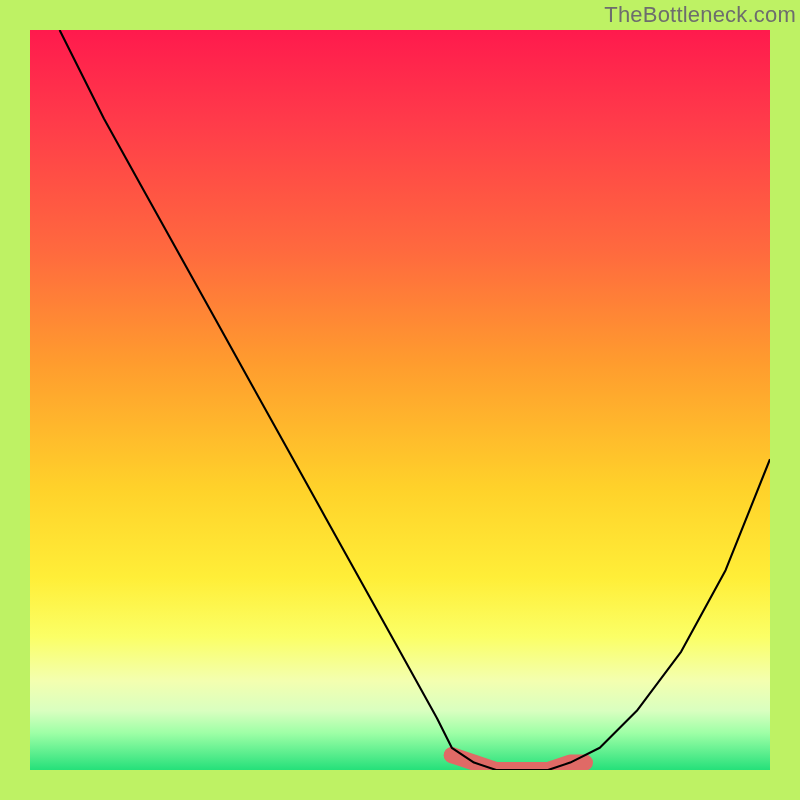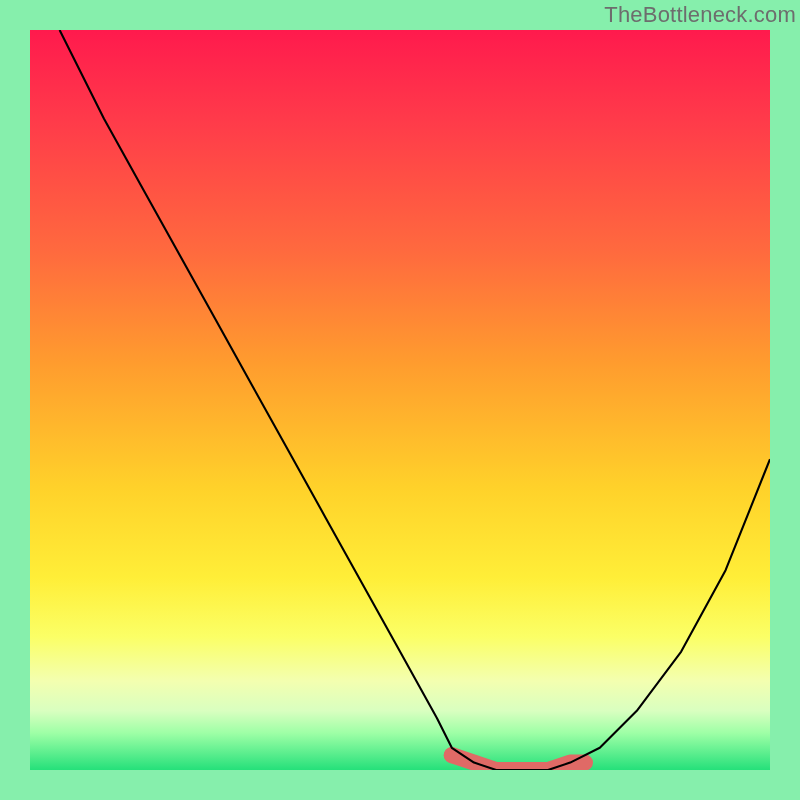--- a/index.html
+++ b/index.html
@@ -10,21 +10,21 @@
     background: #000;
     overflow: hidden;
     font-family: Arial, Helvetica, sans-serif;
   }
   .frame {
     position: absolute;
     left: 0;
     top: 0;
     width: 800px;
     height: 800px;
-    background: #86efac;
+    background: #bef264;
   }
   .plot {
     position: absolute;
     left: 30px;
     top: 30px;
     width: 740px;
     height: 740px;
     
     background: linear-gradient(
       to bottom,

